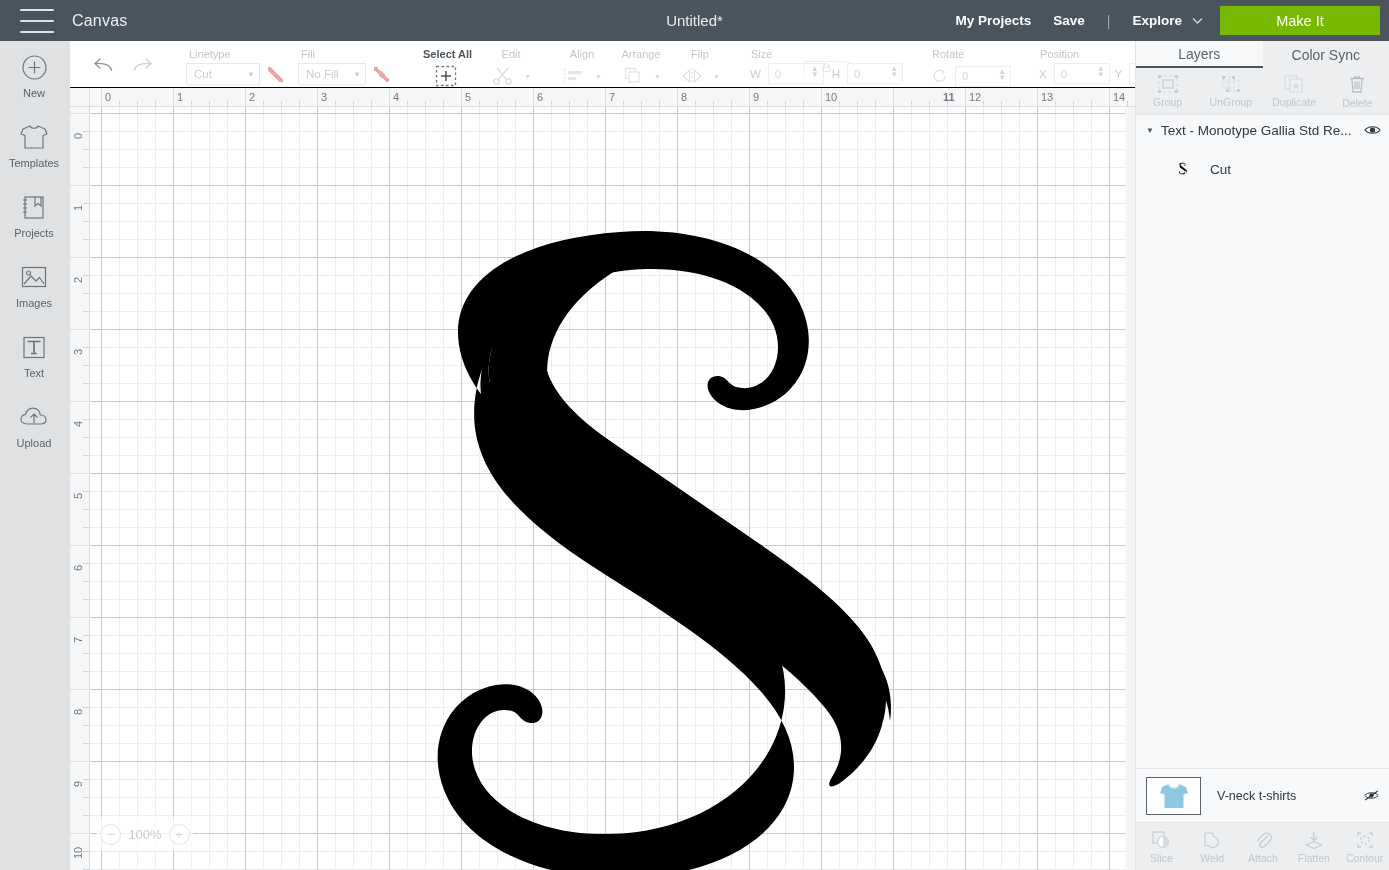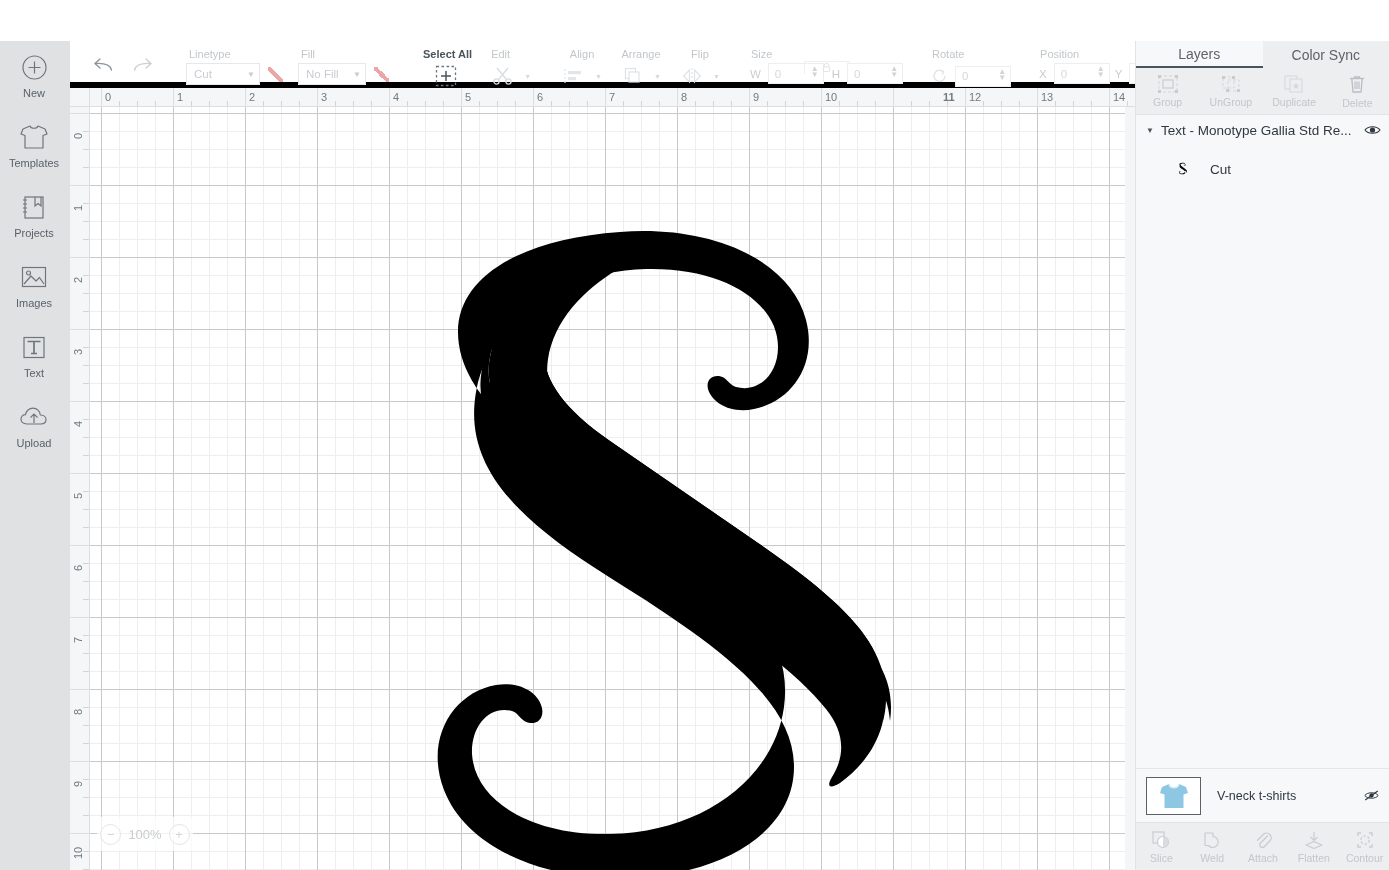--- a/index.html
+++ b/index.html
@@ -42,21 +42,21 @@
     background:#e0e1e3;
   }
   .sb-item { width:68px; height:70px; display:flex; flex-direction:column; align-items:center;
      justify-content:center; cursor:pointer; }
   .sb-ico { height:28px; display:flex; align-items:center; justify-content:center; }
   .sb-lbl { font-size:11px; color:#58626a; margin-top:6px; }
 
   
   .toolbar {
     position:absolute; left:70px; top:41px; width:1065px; height:47px;
-    background:#ffffff; border-bottom:6px solid #000000;
+    background:#ffffff; border-bottom:1px solid #000000;
     display:flex; align-items:flex-start;
   }
   .tb-undo { display:flex; align-items:center; height:47px; padding:0 6px 0 14px; }
   .tb-undo span { padding:0 8px; cursor:pointer; }
   .tb-div { width:1px; height:32px; background:#e2e4e6; margin:8px 6px 0 6px; }
   .tb-grp { display:flex; flex-direction:column; padding:7px 6px 0 6px; }
   .tb-cap { font-size:11px; color:#c3c7ca; margin-bottom:3px; padding-left:3px; white-space:nowrap;}
   .tb-cap.dark { color:#4a545c; font-weight:bold; }
   .tb-row { display:flex; align-items:center; gap:5px; }
   .sel {
@@ -166,20 +166,43 @@
   .bb { flex:1; display:flex; flex-direction:column; align-items:center; justify-content:center; cursor:pointer;}
   .bb-lbl { font-size:10.5px; color:#c3c7ca; margin-top:2px; }
 
   svg { display:block; }
 </style>
 </head>
 <body>
 
 <div id="app">
 
+  <div class="header">
+    <div class="hamburger">
+        <i></i>
+        <i></i>
+        <i></i>
+      </div>
+    <div class="app-name">Canvas</div>
+    <div class="doc-title">Untitled*</div>
+    <div class="hdr-right">
+      <div class="hdr-link">My Projects</div>
+      <div class="hdr-link">Save</div>
+      <div class="hdr-sep">|</div>
+      <div class="explore-wrap">
+        <span class="hdr-link" style="margin-right:0">Explore</span>
+        <span class="chev">
+          <svg width="13" height="13" viewBox="0 0 13 13">
+              <path d="M2 4.5 L6.5 9 L11 4.5" stroke="#cfd4d8" stroke-width="1.3" fill="none"></path>
+            </svg>
+        </span>
+      </div>
+      <div class="makeit">Make It</div>
+    </div>
+  </div>
 
   <div class="sidebar">
 
     <div class="sb-item">
       <div class="sb-ico">
         <svg width="27" height="27" viewBox="0 0 27 27">
             <circle cx="13.5" cy="13.5" r="11.5" fill="none" stroke="#6d767e" stroke-width="1.2"></circle>
             <path d="M13.5 7.5v12M7.5 13.5h12" stroke="#6d767e" stroke-width="1.2"></path>
           </svg>
       </div>
@@ -287,21 +310,21 @@
       <div class="tb-row">
         <div class="icobtn">
           <svg width="24" height="24" viewBox="0 0 24 24">
               <rect x="2.5" y="2.5" width="19" height="19" fill="none" stroke="#6d767e" stroke-width="1.3" stroke-dasharray="2.6 2.4"></rect>
               <path d="M12 7 v10 M7 12 h10" stroke="#4a545c" stroke-width="1.5"></path>
             </svg>
         </div>
       </div>
     </div>
 
-    <div class="tb-grp" style="align-items:flex-start; padding-right:8px;">
+    <div class="tb-grp" style="align-items:center; padding-right:8px;">
       <div class="tb-cap">Edit</div>
       <div class="tb-row">
         <div class="icobtn">
           <svg width="22" height="22" viewBox="0 0 22 22">
               <circle cx="4.5" cy="16.5" r="2.6" fill="none" stroke="#d8dcdf" stroke-width="1.3"></circle>
               <circle cx="16.5" cy="16.5" r="2.6" fill="none" stroke="#d8dcdf" stroke-width="1.3"></circle>
               <path d="M6.4 14.6 L16 3 M14.6 14.6 L5 3" stroke="#d8dcdf" stroke-width="1.3"></path>
             </svg>
         </div>
         <span class="tri2">▼</span>

